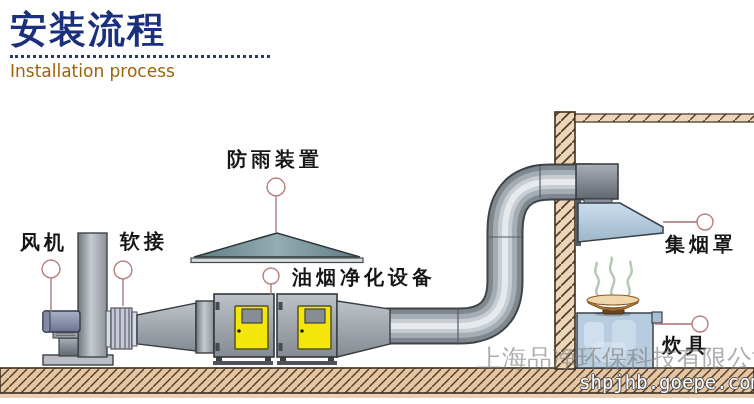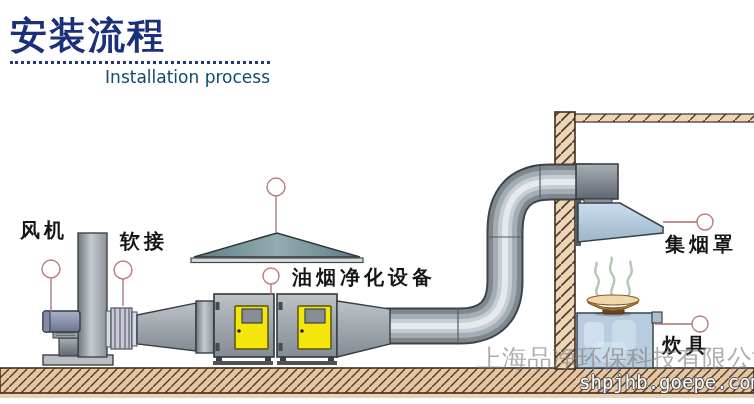--- a/index.html
+++ b/index.html
@@ -1,22 +1,22 @@
 <!DOCTYPE html>
 <html><head>
 <meta charset="utf-8">
 <style>
   html,body{margin:0;padding:0;background:#fff;}
   #stage{position:relative;width:754px;height:404px;background:#fff;overflow:hidden;
          font-family:"DejaVu Sans","Liberation Sans",sans-serif;}
   #diagram{position:absolute;left:0;top:0;z-index:1;}
-  .hdr{position:absolute;left:10px;top:16px;z-index:4;}
+  .hdr{position:absolute;left:10px;top:10px;z-index:4;}
   .hdr .title{font-size:37px;font-weight:900;color:#1b307c;letter-spacing:2px;line-height:1.1;}
   .hdr .dots{width:260px;height:3px;border-bottom:3px dotted #25387e;margin-top:1px;}
-  .hdr .subtitle{font-size:17px;font-weight:500;color:#0c4a6e;margin-top:3px;text-align:right;}
+  .hdr .subtitle{font-size:17px;font-weight:500;color:#a16207;margin-top:3px;}
   .lbl{position:absolute;z-index:3;font-size:20px;font-weight:600;color:#161616;
        letter-spacing:4px;white-space:nowrap;line-height:1.05;}
   .wm-co{position:absolute;left:477px;top:342px;z-index:5;font-size:25px;font-weight:500;
          color:rgba(122,122,122,0.62);letter-spacing:0px;white-space:nowrap;}
   .wm-site{position:absolute;left:579px;top:371px;z-index:5;font-size:19px;
          font-family:"DejaVu Sans Mono","Liberation Mono",monospace;color:#ffffff;white-space:nowrap;
          text-shadow:1px 0 0 #4f4f4f,-1px 0 0 #4f4f4f,0 1px 0 #4f4f4f,0 -1px 0 #4f4f4f;}
 </style>
 </head>
 <body>
@@ -169,21 +169,22 @@
       <circle cx="276" cy="187" r="9" fill="#fff" stroke-width="1.4"></circle>
       <line x1="271" y1="284" x2="271" y2="295" stroke="#a86f6f" stroke-width="1.3"></line>
       <circle cx="271" cy="276" r="8" fill="#fff" stroke-width="1.4"></circle>
       <line x1="663" y1="222" x2="697" y2="222" stroke="#a86f6f" stroke-width="1.3"></line>
       <circle cx="705" cy="222" r="8" fill="#fff" stroke-width="1.4"></circle>
       <line x1="655" y1="324" x2="692" y2="324" stroke="#a86f6f" stroke-width="1.3"></line>
       <circle cx="700" cy="324" r="8" fill="#fff" stroke-width="1.4"></circle>
     </g>
   </svg>
 
-  <div class="lbl" style="left:20px;top:220px;">风机</div>
+  <div class="lbl" style="left:20px;top:232px;">风机</div>
   <div class="lbl" style="left:120px;top:231px;">软接</div>
+  <div class="lbl" style="left:227px;top:149px;">防雨装置</div>
   <div class="lbl" style="left:665px;top:234px;">集烟罩</div>
   <div class="lbl" style="left:292px;top:267px;">油烟净化设备</div>
   <div class="lbl" style="left:662px;top:335px;">炊具</div>
 
   <div class="wm-co">上海品净环保科技有限公司</div>
   <div class="wm-site">shpjhb.goepe.com</div>
 </div>
 
 </body></html>

